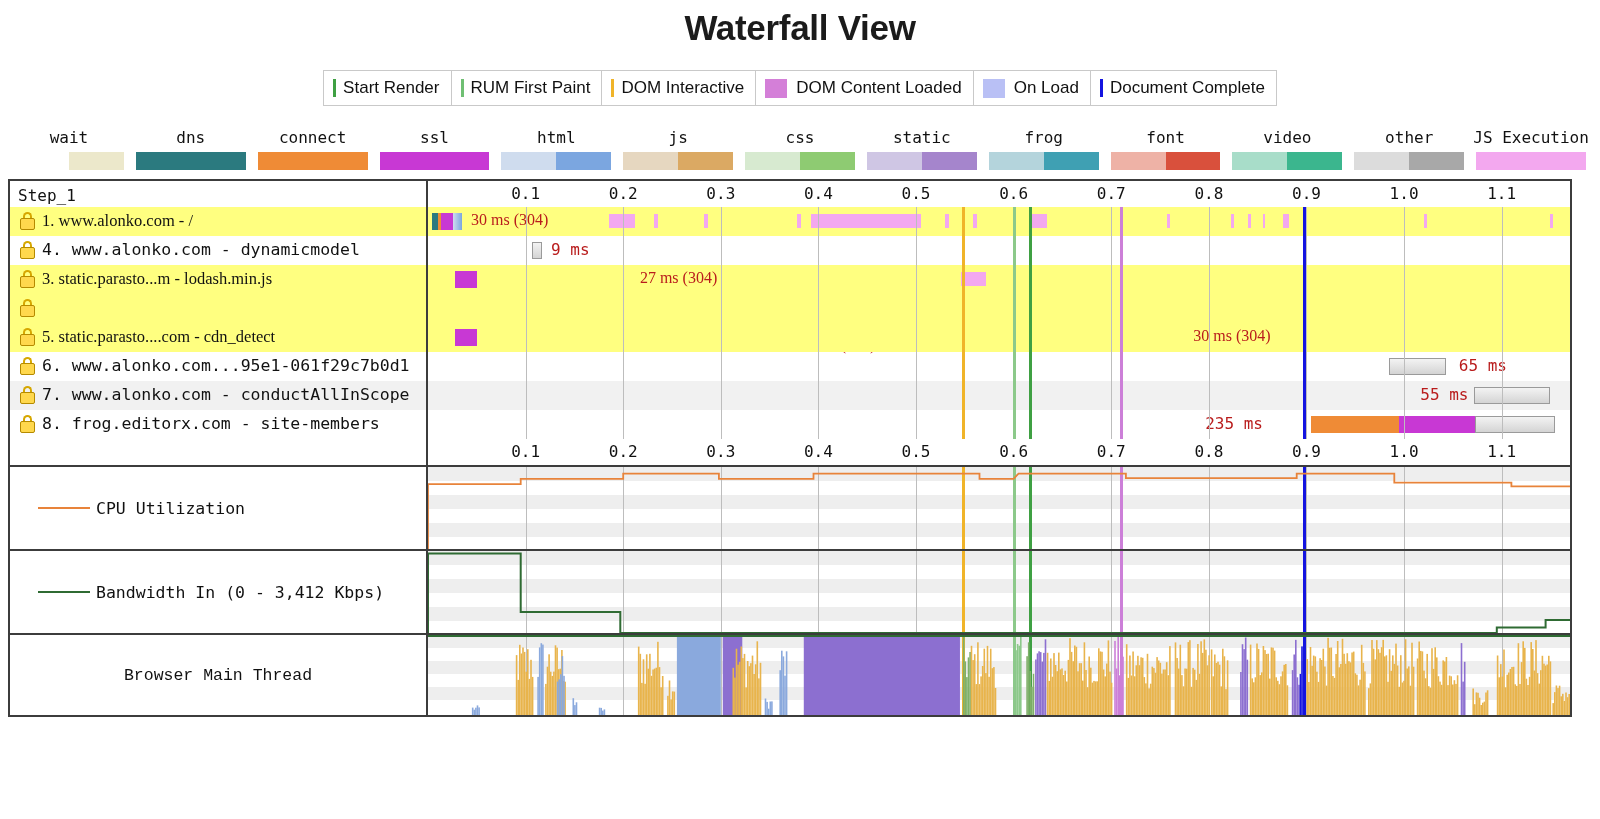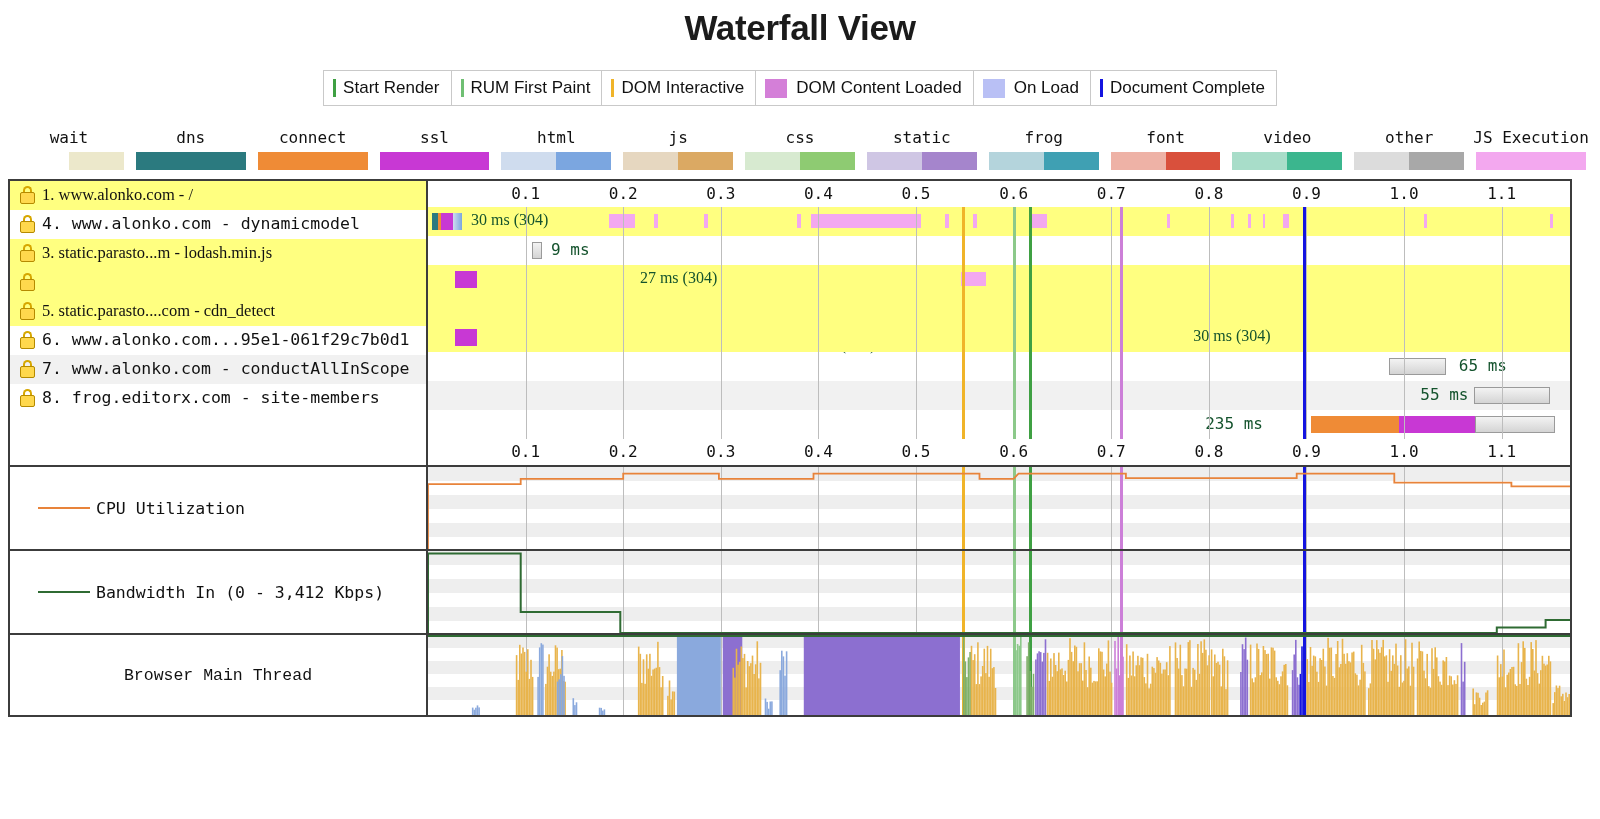--- a/index.html
+++ b/index.html
@@ -104,21 +104,21 @@
     background: #ffd84d; border: 1px solid #b58a00; border-radius: 2px;
   }
   .req-label {
     position: absolute; left: 32px; top: 4px;
     font-size: 16.5px; color: #111; white-space: nowrap;
   }
 
   
   .bar { position: absolute; top: 6px; height: 17px; }
   .bar-time {
-    position: absolute; top: 4px; font-size: 16px; color: #14532d; white-space: nowrap;
+    position: absolute; top: 4px; font-size: 16px; color: #b91c1c; white-space: nowrap;
   }
   .bar-time.left { transform: translateX(-100%); }
 
   
   .vgrid { position:absolute; top:0; bottom:0; width:1px; background:#bdbdbd; }
   .marker { position:absolute; top:0; bottom:0; }
 
   
   .zebra { position:absolute; left:0; right:0; background:#eeeeee; }
 
@@ -268,20 +268,21 @@
         <span style="background:#f3a8ef"></span>
         <span style="background:#f3a8ef"></span>
       </div>
   </div>
 </div>
 
 <div id="wf">
 
   <div class="panel">
     <div class="panel-left">
+      <div id="step-label">Step_1</div>
       <div class="rows" id="req-labels">
           <div class="row alt">
             <span class="lock">
               <span class="shackle"></span>
               <span class="body"></span>
             </span>
             <span class="req-label">1. www.alonko.com - /</span>
           </div>
           <div class="row">
             <span class="lock">

